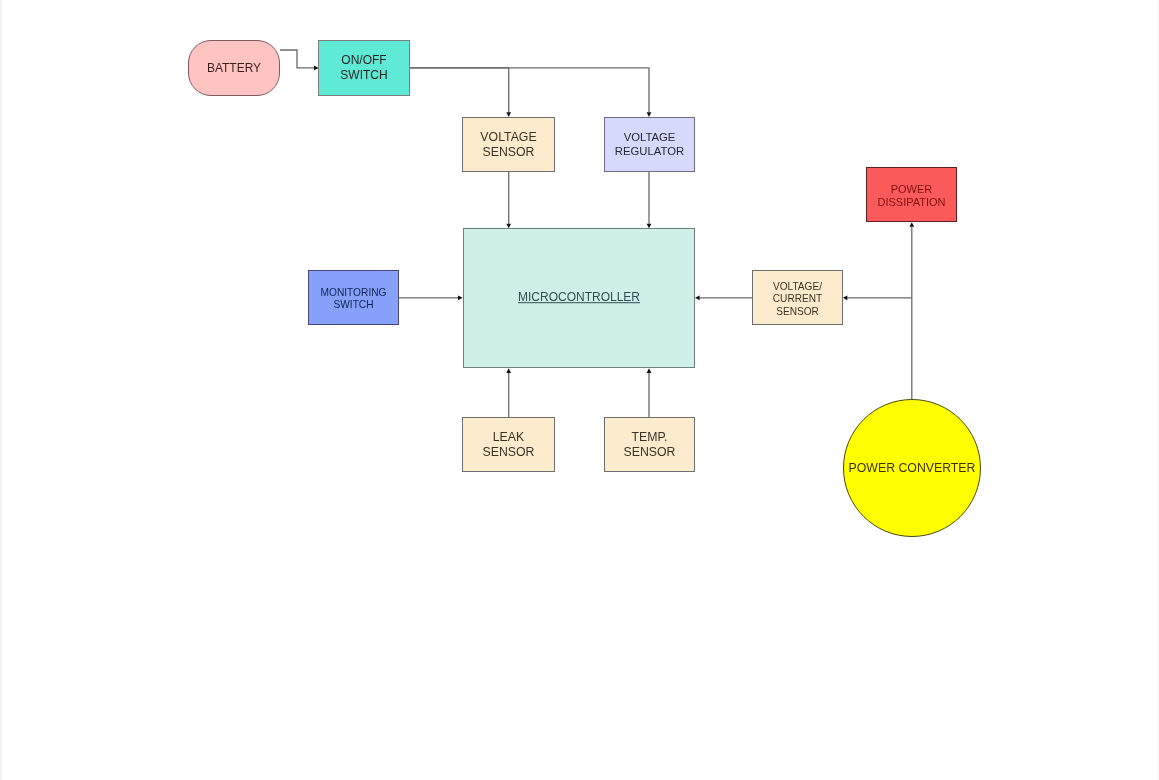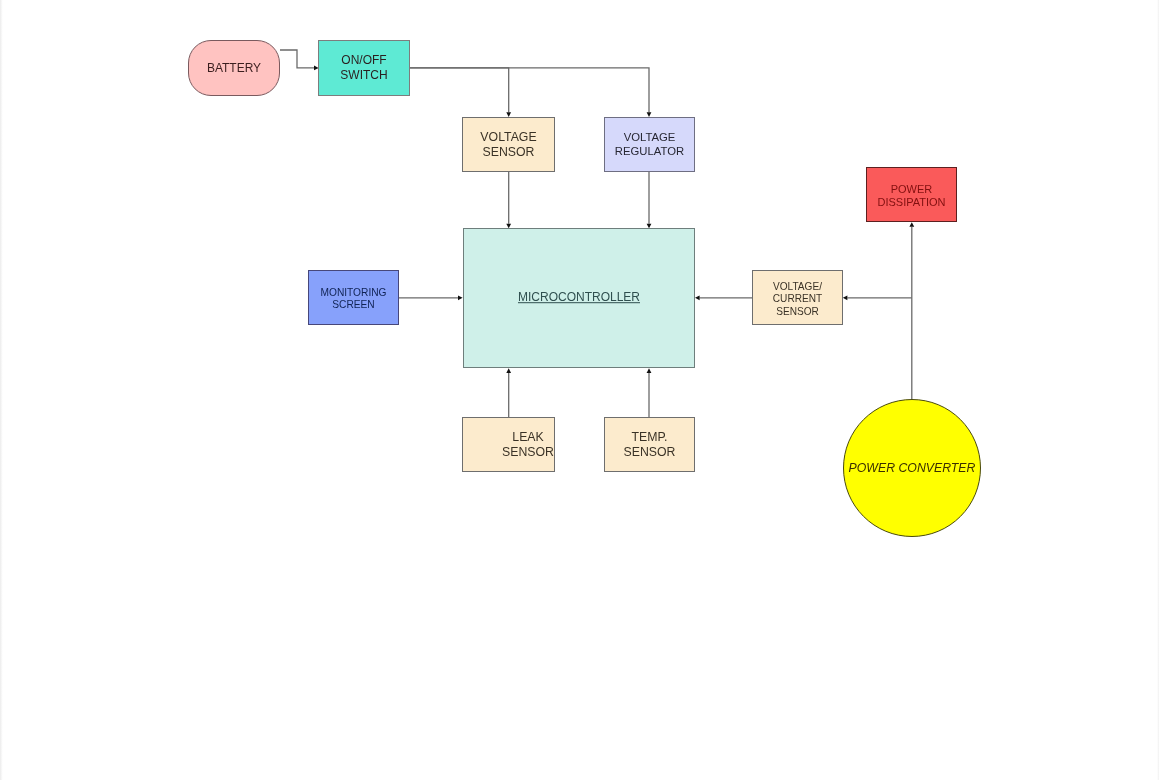--- a/index.html
+++ b/index.html
@@ -4,21 +4,21 @@
 <title>Block Diagram</title>
 <style>
   html,body{margin:0;padding:0;}
   body{width:1159px;height:780px;background:#ffffff;overflow:hidden;
        font-family:"Liberation Sans","DejaVu Sans",sans-serif;}
   #canvas{position:relative;width:1159px;height:780px;background:#ffffff;}
   svg.wires{position:absolute;left:0;top:0;width:1159px;height:780px;}
   .node{position:absolute;box-sizing:border-box;display:flex;align-items:center;
         justify-content:center;text-align:center;border:1px solid #6e6e6e;}
   .node .lbl{transform:translateZ(0);white-space:pre;}
-  .node.ellipse{border-radius:50%;font-style:italic;}
+  .node.ellipse{border-radius:50%;}
   .edge{position:absolute;top:0;height:780px;}
   .edge-left{left:0;width:3px;
     background:linear-gradient(to right,#ececec 0%,#f4f4f4 40%,#fdfdfd 80%,#ffffff 100%);}
   .edge-right{right:0;width:2px;
     background:linear-gradient(to left,#f1f1f1 0%,#fafafa 60%,#ffffff 100%);}
 
   
   #n-battery            {left:188px;top:40px;width:92px;height:56px;
                          background:#FFC3C1;border-color:#7a5a5e;color:#3b1f1f;font-size:12px;}
   #n-battery .lbl       {line-height:14.6px;}
@@ -126,30 +126,30 @@
     <div class="lbl">VOLTAGE
 REGULATOR</div>
   </div>
 
   <div class="node" id="n-microcontroller" style="background: rgb(207, 240, 233); border-color: rgb(110, 126, 124); color: rgb(47, 79, 79);">
     <div class="lbl">MICROCONTROLLER</div>
   </div>
 
   <div class="node" id="n-monitoring-screen" style="background: rgb(135, 161, 251); border-color: rgb(71, 71, 122); color: rgb(16, 35, 84);">
     <div class="lbl">MONITORING
-SCREEN</div>
+SWITCH</div>
   </div>
 
   <div class="node" id="n-voltage-current-sensor" style="background: rgb(252, 235, 205); border-color: rgb(110, 110, 110); color: rgb(58, 50, 38);">
     <div class="lbl">VOLTAGE/
 CURRENT
 SENSOR</div>
   </div>
 
-  <div class="node" id="n-leak-sensor" style="background: rgb(252, 235, 205); border-color: rgb(110, 110, 110); color: rgb(58, 50, 38); justify-content: flex-end;">
+  <div class="node" id="n-leak-sensor" style="background: rgb(252, 235, 205); border-color: rgb(110, 110, 110); color: rgb(58, 50, 38);">
     <div class="lbl">LEAK
 SENSOR</div>
   </div>
 
   <div class="node" id="n-temp-sensor" style="background: rgb(252, 235, 205); border-color: rgb(110, 110, 110); color: rgb(58, 50, 38);">
     <div class="lbl">TEMP.
 SENSOR</div>
   </div>
 
   <div class="node" id="n-power-dissipation" style="background: rgb(250, 90, 90); border-color: rgb(92, 32, 32); color: rgb(130, 16, 16);">

